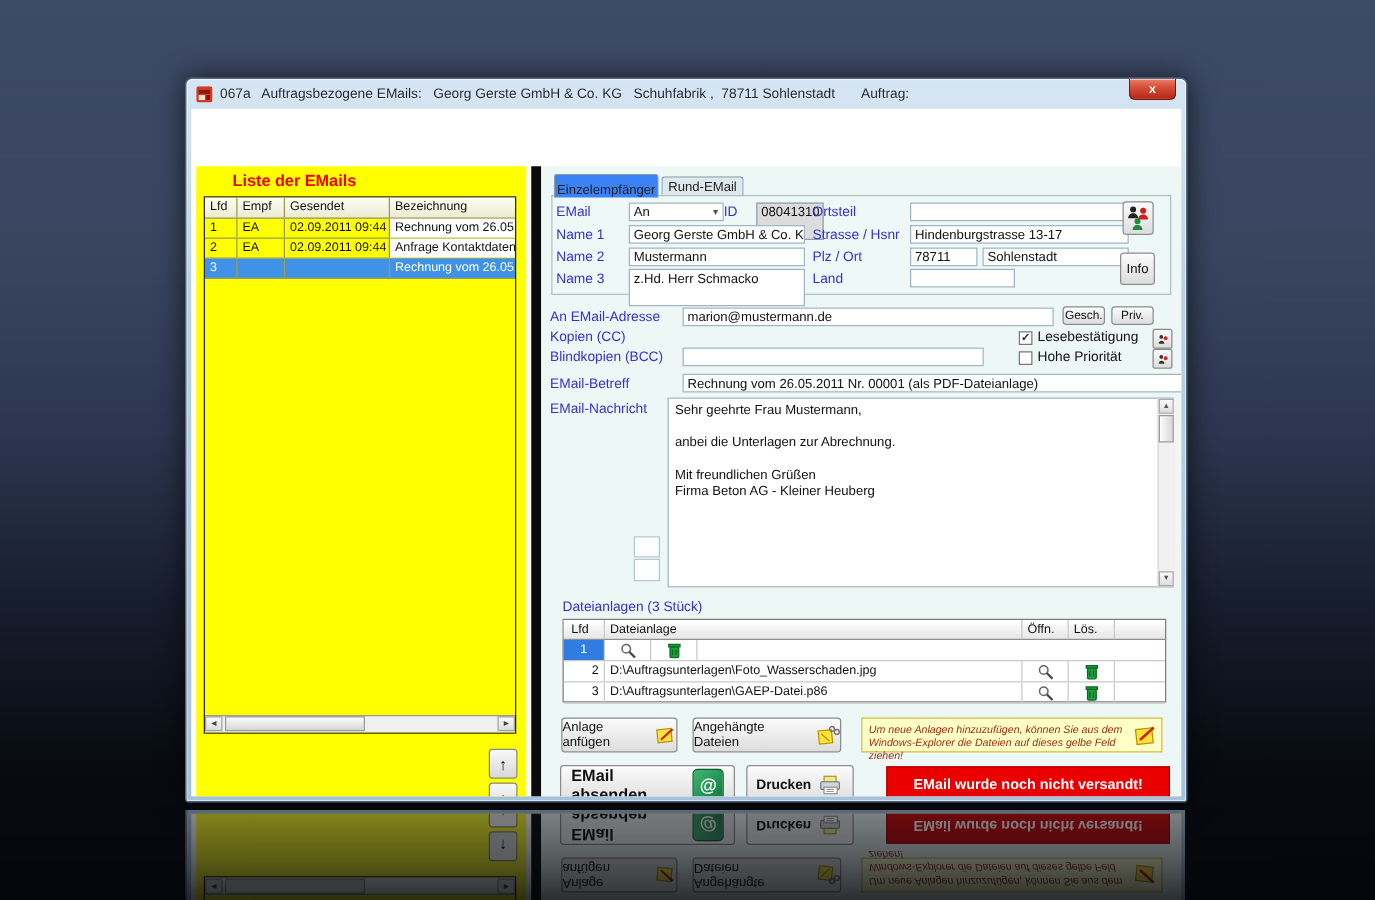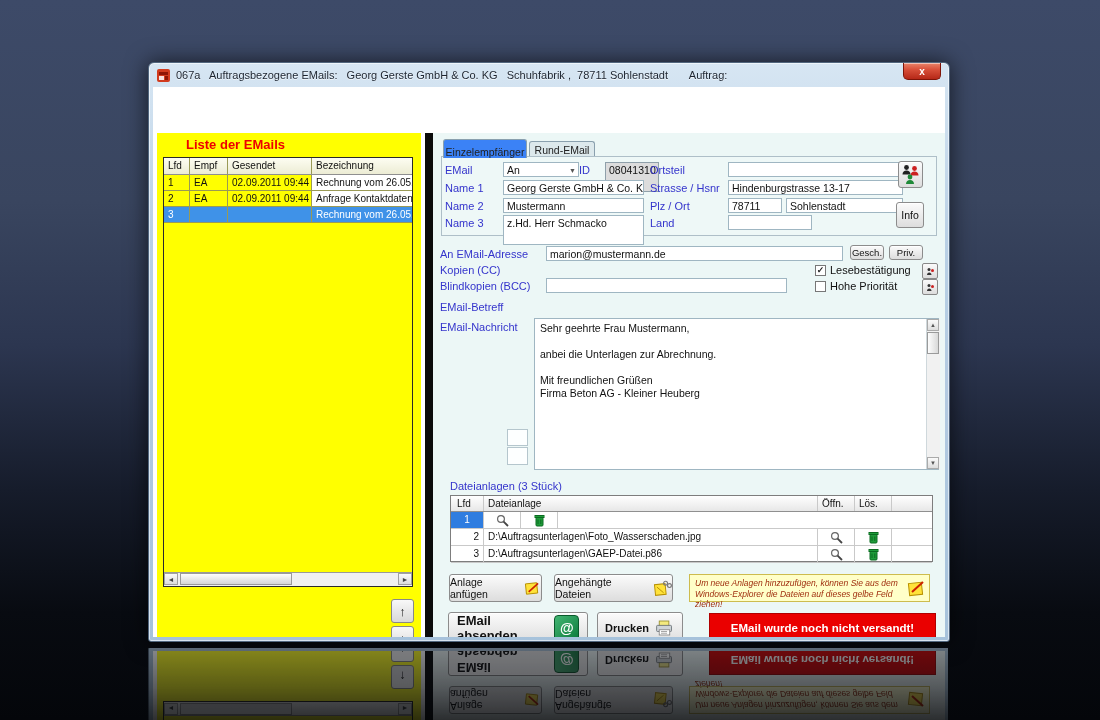--- a/index.html
+++ b/index.html
@@ -256,20 +256,21 @@
         <span class="lbl" style="left:397px;top:147px;color:#111;">Hohe Priorität</span>
         <div class="mini-btn" style="left:489px;top:146px;">
           <svg width="9" height="9" viewBox="0 0 9 9">
             <circle cx="3" cy="2.5" r="1.5" fill="#333"></circle>
               <circle cx="6.5" cy="3.5" r="1.5" fill="#c22"></circle>
             <path d="M1 8c0-1.5 1-2.5 2.2-2.5S5.5 6.5 5.5 8z" fill="#333"></path>
           </svg>
         </div>
 
         <span class="lbl" style="left:7px;top:168px;">EMail-Betreff</span>
+        <div class="field" style="left:101px;top:166px;width:405px;height:15px;">Rechnung vom 26.05.2011  Nr. 00001 (als PDF-Dateianlage)</div>
 
         <span class="lbl" style="left:7px;top:188px;">EMail-Nachricht</span>
         <div class="msg-area" style="left:101px;top:185px;width:405px;height:152px;">Sehr geehrte Frau Mustermann,
 
 anbei die Unterlagen zur Abrechnung.
 
 Mit freundlichen Grüßen
 Firma Beton AG - Kleiner Heuberg</div>
         <div class="vscroll" style="left:493px;top:186px;height:150px;">
           <span class="vs-arrow" style="top:0;">▲</span>

